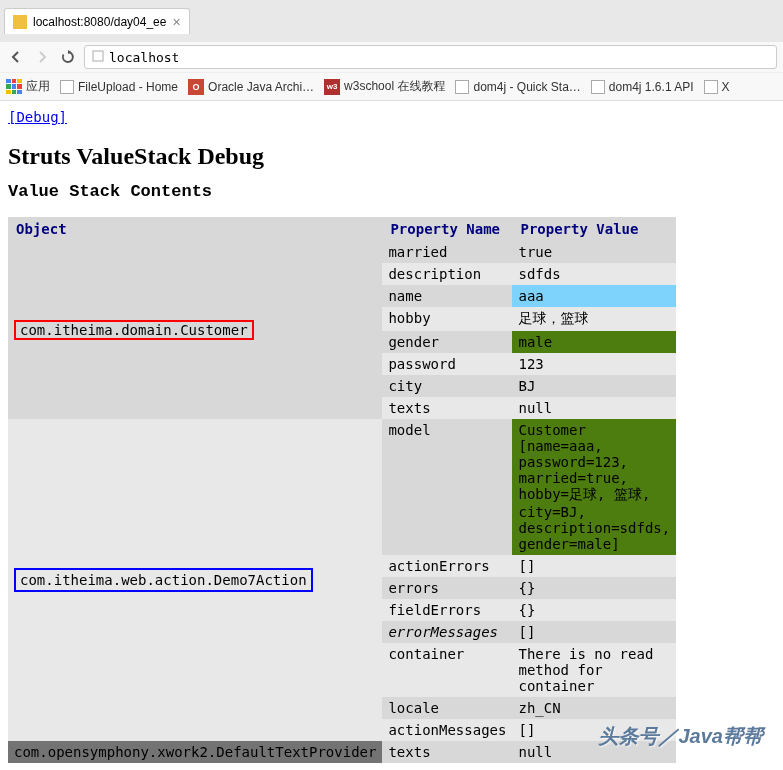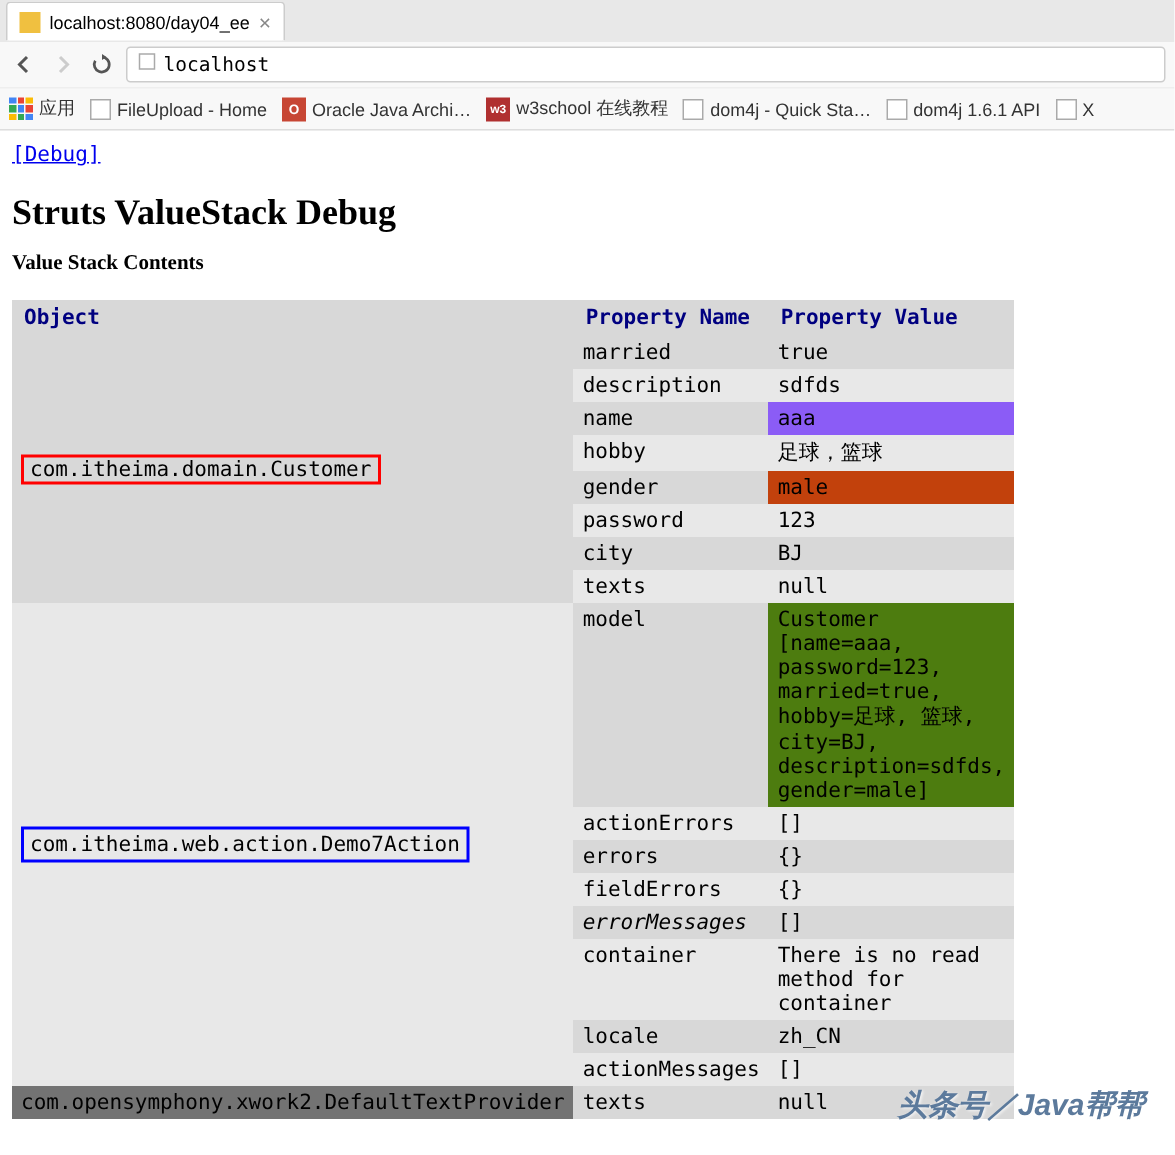--- a/index.html
+++ b/index.html
@@ -1,19 +1,19 @@
 <!DOCTYPE html>
 <html><head>
   <meta charset="utf-8">
   <style>
     * { margin: 0; padding: 0; box-sizing: border-box; }
     body { font-family: Arial, sans-serif; font-size: 13px; width: 783px; height: 770px; overflow: hidden; position: relative; background: #fff; }
     
     .browser-chrome { background: #f5f5f5; border-bottom: 1px solid #ddd; }
-    .tab-bar { display: flex; align-items: center; height: 28px; background: #e8e8e8; }
+    .tab-bar { display: flex; align-items: center; height: 42px; background: #e8e8e8; }
     .tab { display: flex; align-items: center; background: #fff; height: 26px; padding: 0 8px; border: 1px solid #ccc; border-bottom: none; border-radius: 3px 3px 0 0; margin-left: 4px; gap: 6px; font-size: 12px; }
     .tab-icon { width: 14px; height: 14px; background: #f0c040; display: inline-block; }
     .tab-close { color: #888; font-size: 14px; cursor: pointer; }
     
     .nav-bar { display: flex; align-items: center; height: 30px; padding: 0 6px; gap: 6px; background: #f8f8f8; }
     .nav-btn { width: 20px; height: 20px; display: flex; align-items: center; justify-content: center; color: #666; cursor: pointer; }
     .nav-btn.disabled { color: #ccc; }
     .url-bar { flex: 1; display: flex; align-items: center; height: 24px; border: 1px solid #ccc; border-radius: 3px; background: #fff; padding: 0 6px; gap: 4px; font-family: monospace; font-size: 13px; }
     .url-host { color: #000; }
     .url-path { color: #999; }
@@ -31,21 +31,21 @@
     .app-icon span:nth-child(8) { background: #34a853; }
     .app-icon span:nth-child(9) { background: #4285f4; }
     .file-icon { width: 14px; height: 14px; border: 1px solid #aaa; background: #fff; position: relative; }
     .oracle-icon { width: 16px; height: 16px; background: #c74634; display: flex; align-items: center; justify-content: center; color: #fff; font-size: 9px; font-weight: bold; }
     .w3-icon { width: 16px; height: 16px; background: #b03030; color: #fff; display: flex; align-items: center; justify-content: center; font-size: 8px; font-weight: bold; }
     
     .content { padding: 8px; font-family: 'SimSun', monospace; }
     .debug-link { color: #0000ee; text-decoration: underline; font-family: monospace; font-size: 14px; }
     
     h1 { font-family: 'SimSun', serif; font-size: 24px; font-weight: bold; margin: 18px 0 12px 0; }
-    h2 { font-family: Liberation Serif, serif; font-size: 14px; font-weight: bold; margin: 10px 0 16px 0; }
+    h2 { font-family: Liberation Mono, monospace; font-size: 17px; font-weight: bold; margin: 10px 0 16px 0; }
     
     .vs-table { width: 620px; border-collapse: collapse; font-family: 'SimSun', monospace; font-size: 14px; }
     .vs-table th { background: #d8d8d8; color: #000080; font-weight: bold; text-align: left; padding: 4px 8px; }
     .vs-table td { padding: 3px 6px; vertical-align: top; }
     .vs-table tr:nth-child(even) td { background: #e8e8e8; }
     .vs-table tr:nth-child(odd) td { background: #d8d8d8; }
     .obj-cell { width: 340px; vertical-align: middle !important; }
     .prop-name { width: 110px; }
     .prop-val { width: 170px; }
     
@@ -154,29 +154,29 @@
           <td class="obj-cell" rowspan="8" style="background: rgb(216, 216, 216); vertical-align: middle;"><span class="red-box">com.itheima.domain.Customer</span></td>
           <td class="prop-name" style="background: rgb(216, 216, 216);">married</td>
           <td class="prop-val" style="background: rgb(216, 216, 216);">true</td>
         </tr>
         <tr>
           <td class="prop-name" style="background: rgb(232, 232, 232);">description</td>
           <td class="prop-val" style="background: rgb(232, 232, 232);">sdfds</td>
         </tr>
         <tr>
           <td class="prop-name" style="background: rgb(216, 216, 216);">name</td>
-          <td class="prop-val" style="background: #8b5cf6;">aaa</td>
+          <td class="prop-val" style="background: #7dd3fc;">aaa</td>
         </tr>
         <tr>
           <td class="prop-name" style="background: rgb(232, 232, 232);">hobby</td>
           <td class="prop-val" style="background: rgb(232, 232, 232);">足球，篮球</td>
         </tr>
         <tr>
           <td class="prop-name" style="background: rgb(216, 216, 216);">gender</td>
-          <td class="prop-val" style="background: #c2410c;">male</td>
+          <td class="prop-val" style="background: #4d7c0f;">male</td>
         </tr>
         <tr>
           <td class="prop-name" style="background: rgb(232, 232, 232);">password</td>
           <td class="prop-val" style="background: rgb(232, 232, 232);">123</td>
         </tr>
         <tr>
           <td class="prop-name" style="background: rgb(216, 216, 216);">city</td>
           <td class="prop-val" style="background: rgb(216, 216, 216);">BJ</td>
         </tr>
         <tr>

